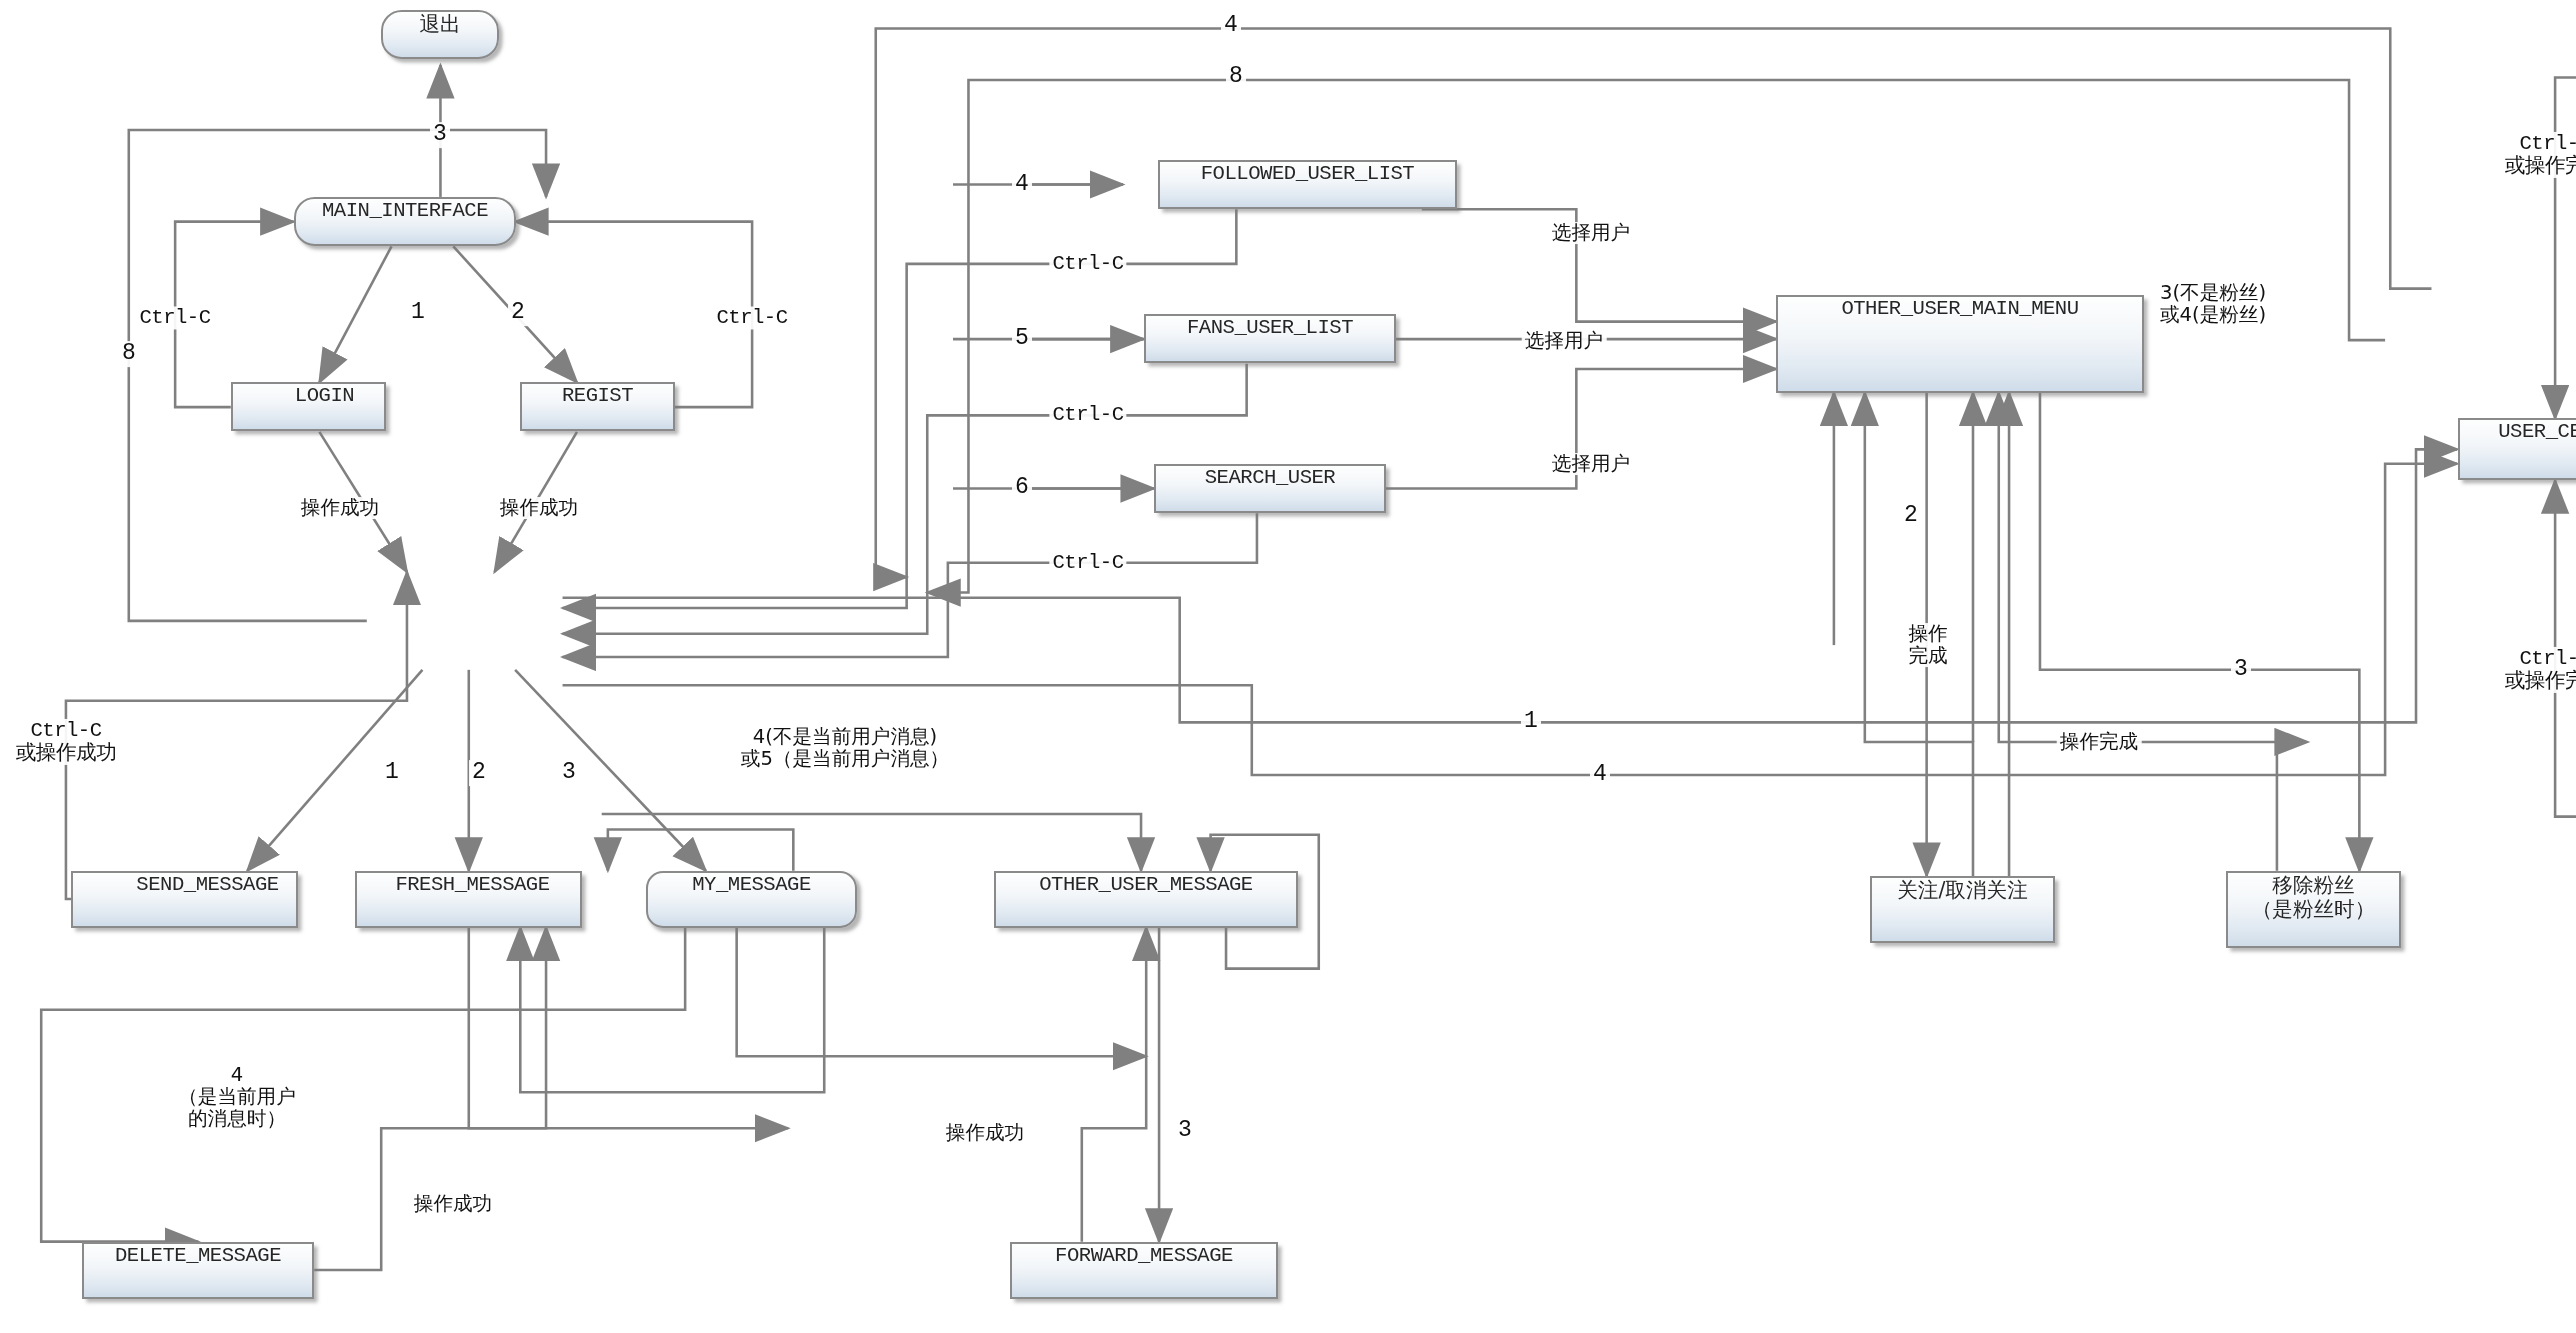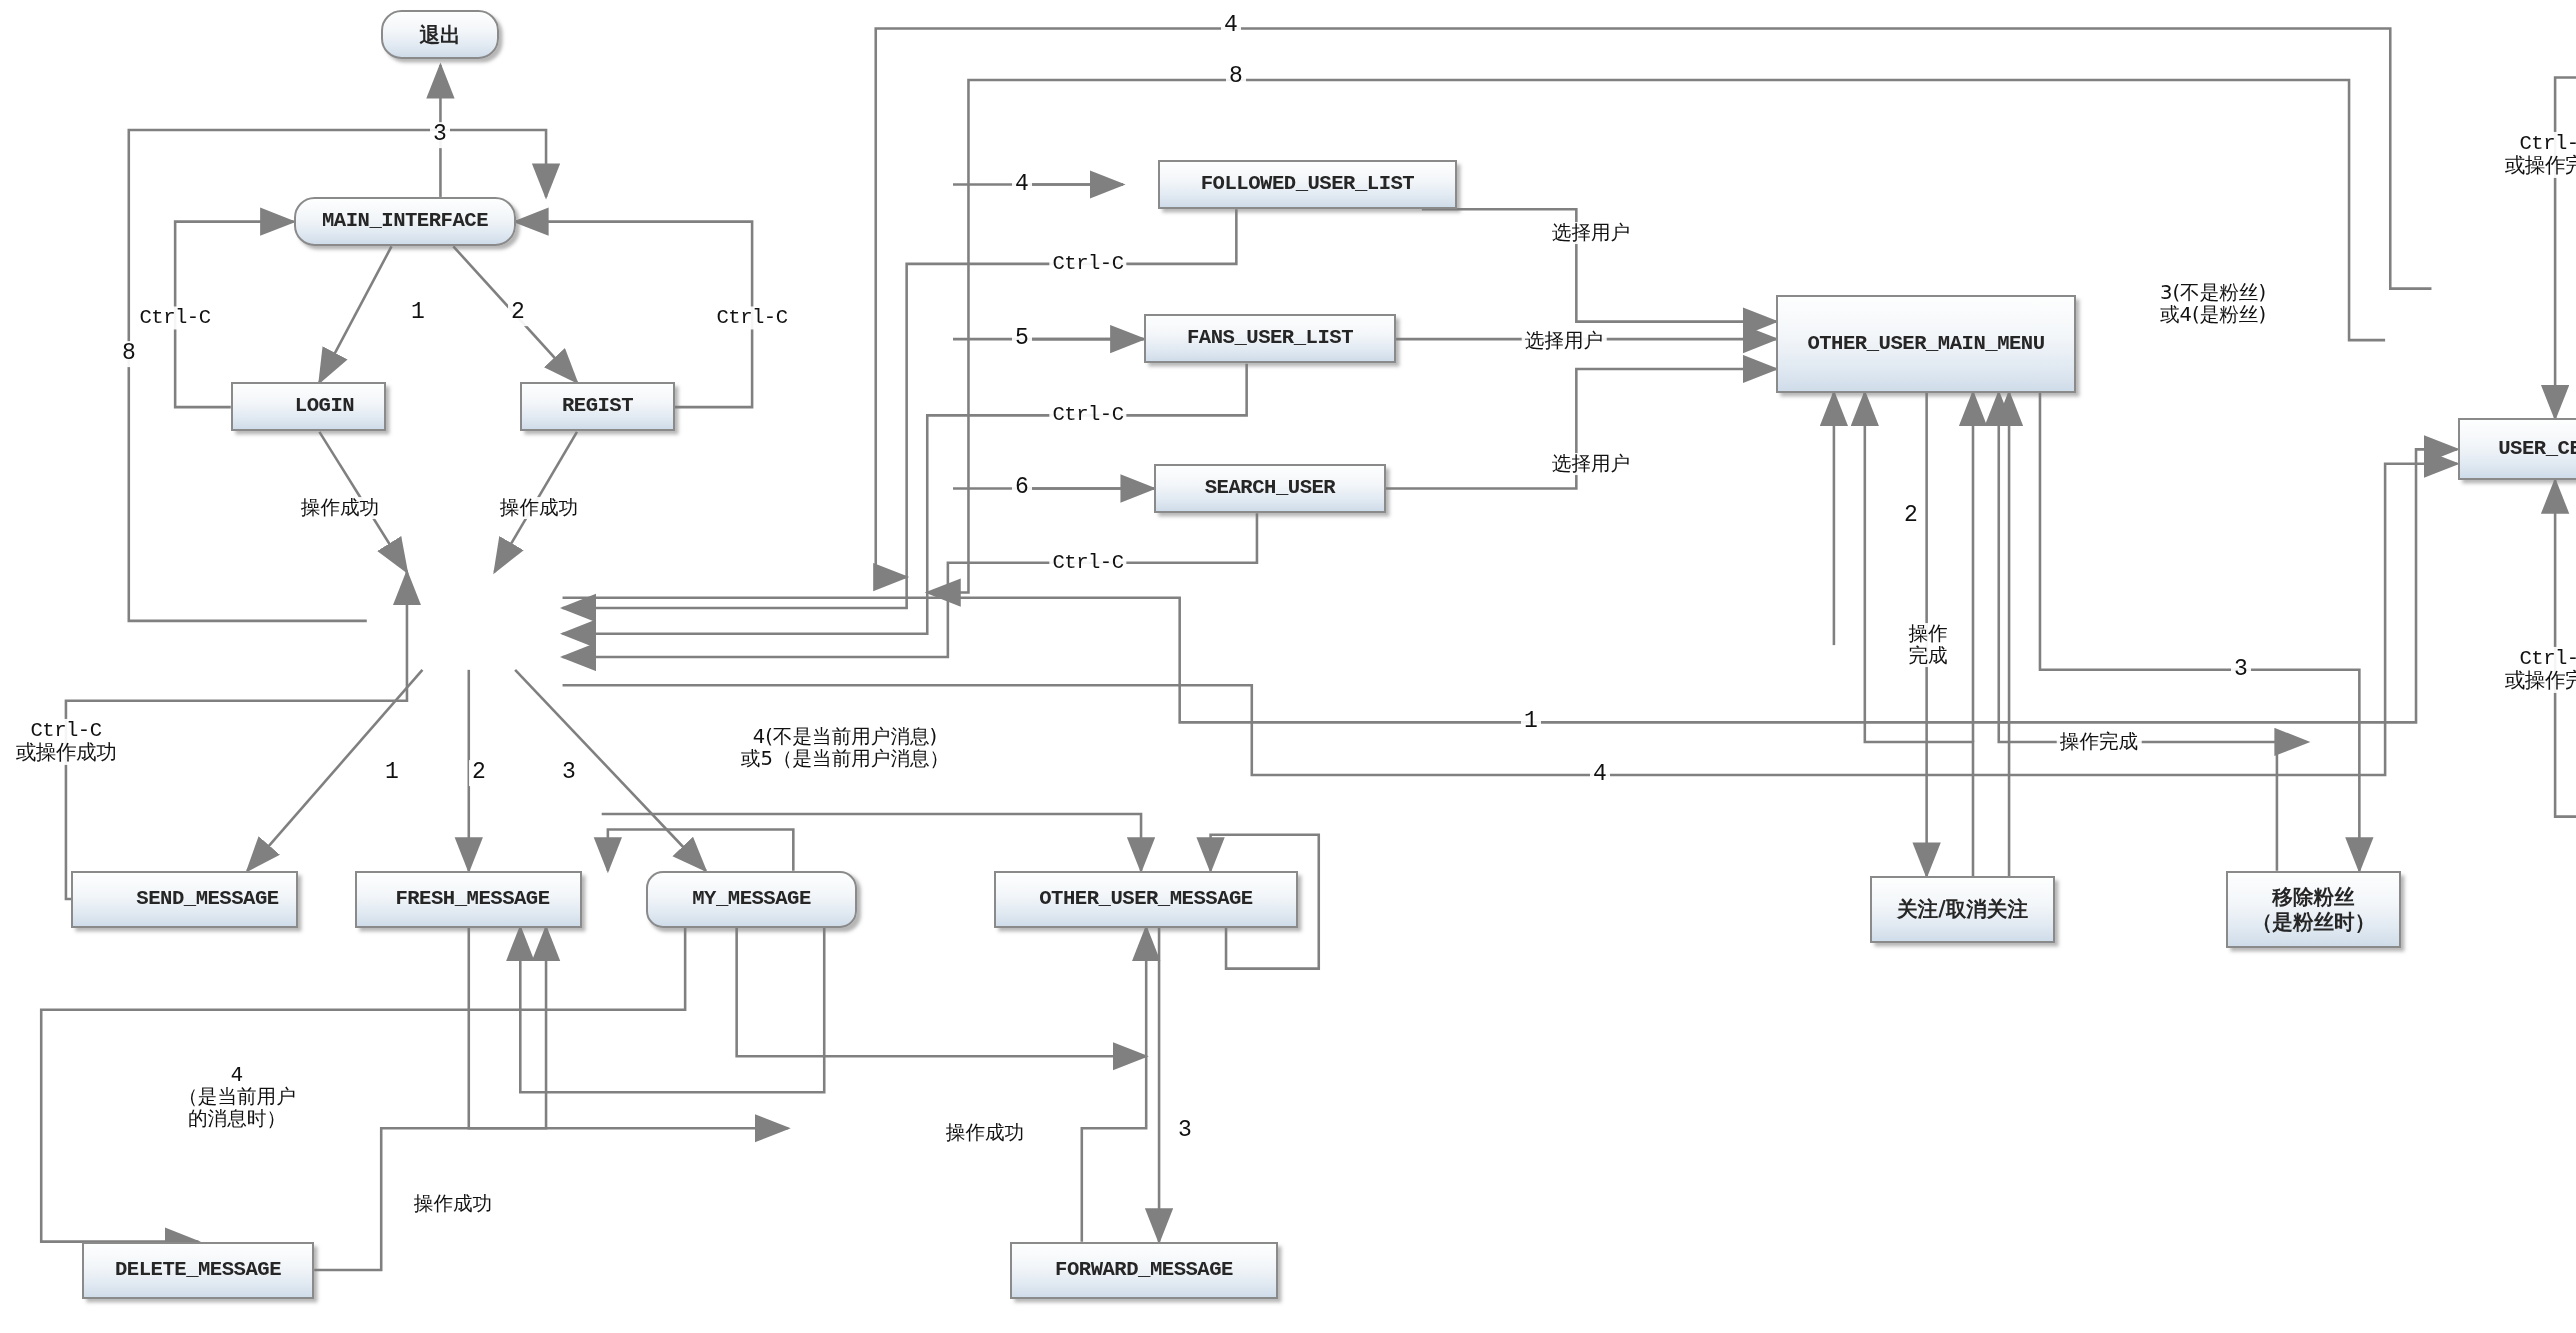--- a/index.html
+++ b/index.html
@@ -6,25 +6,24 @@
   body{font-family:"Liberation Sans","DejaVu Sans",sans-serif;}
   #stage{position:relative;width:3521px;height:1334px;background:#fff;overflow:hidden;}
   #edges{position:absolute;left:0;top:0;width:3521px;height:1334px;}
 
   .node{
     position:absolute;
     box-sizing:border-box;
     border:2.1px solid #8a8a8a;
     background:linear-gradient(to bottom,#fdfefe 0%,#f3f6f9 42%,#dfe8f1 78%,#cfdce9 100%);
     box-shadow:3.6px 3.6px 3.6px rgba(120,120,120,0.55);
-    display:flex;align-items:center;justify-content:center;
+    display:flex;justify-content:center;
     text-align:center;
     color:#262626;
     line-height:1.18;
-    font-weight:bold;
   }
   .node.rounded{border-radius:20.6px;}
   .node .lbl{display:block;white-space:pre-line;}
   .mono{font-family:"Liberation Mono","DejaVu Sans Mono",monospace;font-size:20.6px;letter-spacing:-0.5px;}
   .cjk{font-family:"DejaVu Sans","Liberation Sans",sans-serif;font-size:20.6px;}
 
   .elabel{
     position:absolute;
     color:#111;
     white-space:pre-line;
@@ -186,21 +185,21 @@
     </div>
   <div class="node" style="left:1158px;top:160px;width:299px;height:49px;">
       <span class="lbl mono">FOLLOWED_USER_LIST</span>
     </div>
   <div class="node" style="left:1144px;top:314px;width:252px;height:49px;">
       <span class="lbl mono">FANS_USER_LIST</span>
     </div>
   <div class="node" style="left:1154px;top:464px;width:232px;height:49px;">
       <span class="lbl mono">SEARCH_USER</span>
     </div>
-  <div class="node" style="left:1776px;top:295px;width:300px;height:98px;">
+  <div class="node" style="left:1776px;top:295px;width:368px;height:98px;">
       <span class="lbl mono">OTHER_USER_MAIN_MENU</span>
     </div>
   <div class="node" style="left:71px;top:871px;width:227px;height:57px;padding-left:46px;">
       <span class="lbl mono">SEND_MESSAGE</span>
     </div>
   <div class="node" style="left:355px;top:871px;width:227px;height:57px;padding-left:8px;">
       <span class="lbl mono">FRESH_MESSAGE</span>
     </div>
   <div class="node" style="left:646px;top:871px;width:211px;height:57px;border-radius:17px;">
       <span class="lbl mono">MY_MESSAGE</span>

